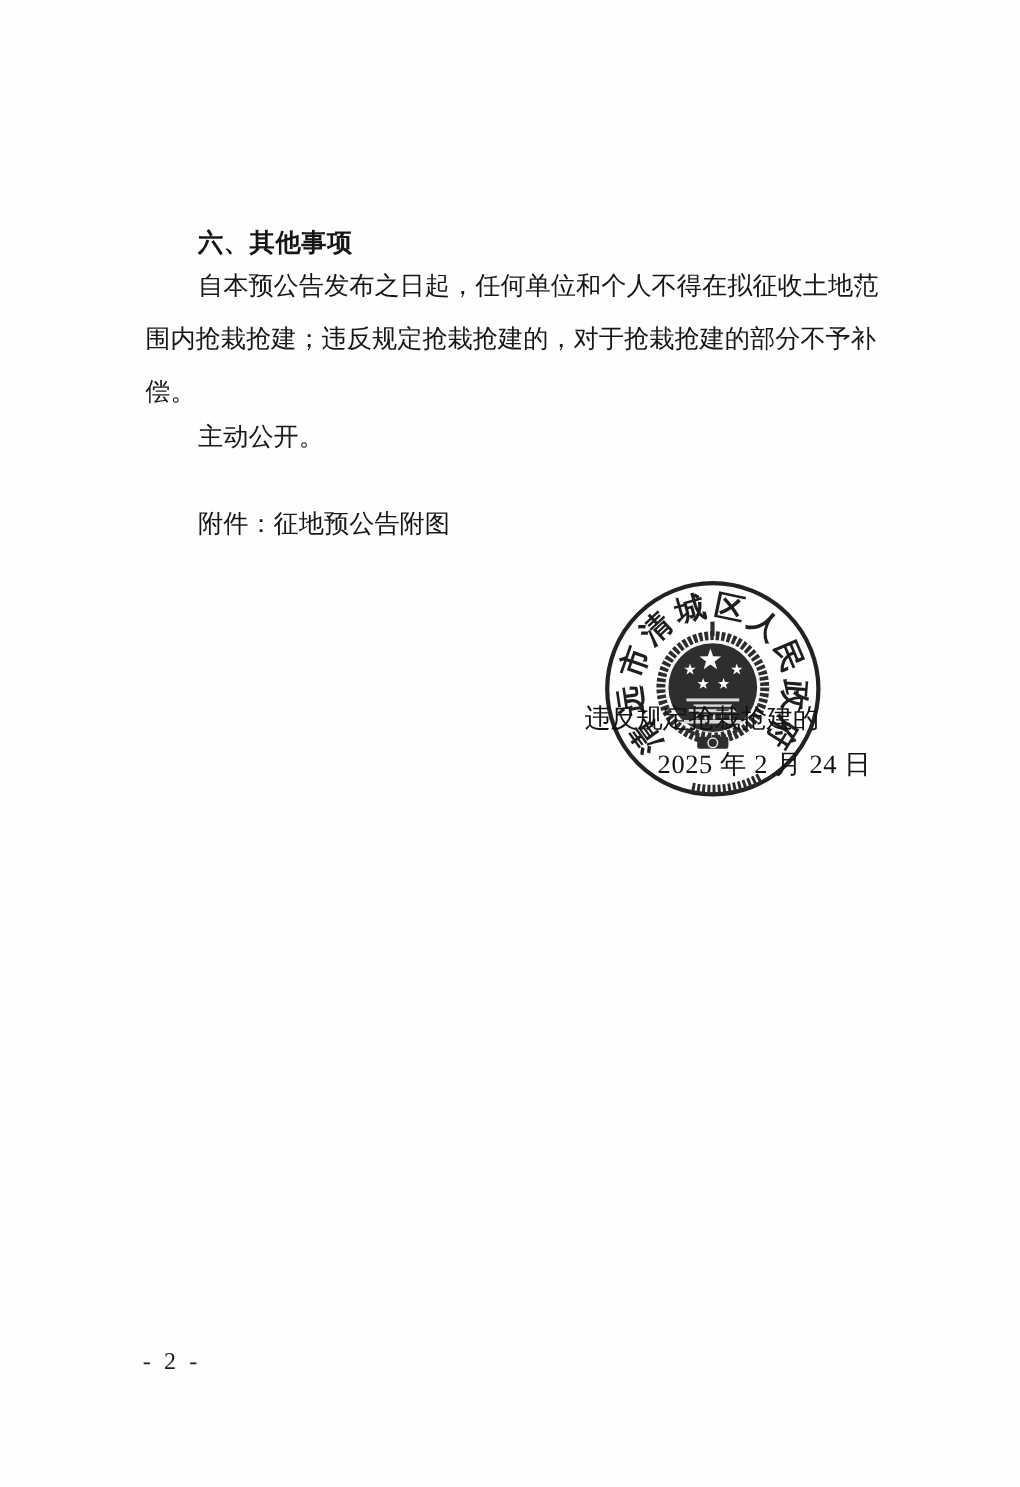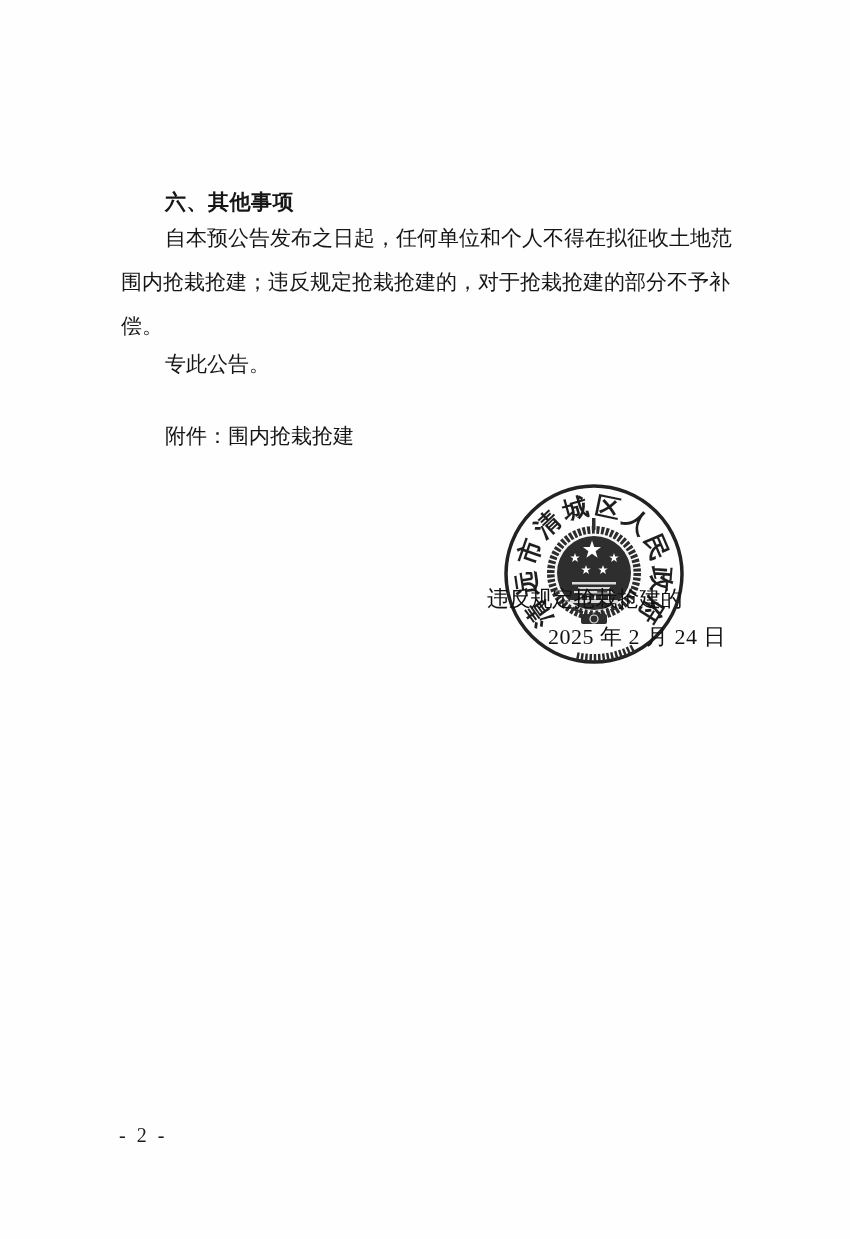--- a/index.html
+++ b/index.html
@@ -94,23 +94,23 @@
 <body>
 
 <div class="page">
 
   <div class="abs section-heading">六、其他事项</div>
 
   <div class="abs body-line para-line-1">自本预公告发布之日起，任何单位和个人不得在拟征收土地范</div>
   <div class="abs body-line para-line-2">围内抢栽抢建；违反规定抢栽抢建的，对于抢栽抢建的部分不予补</div>
   <div class="abs body-line para-line-3">偿。</div>
 
-  <div class="abs body-line closing-line">专此公告。</div>
+  <div class="abs body-line closing-line">主动公开。</div>
 
-  <div class="abs body-line attachment-line">附件：围内抢栽抢建</div>
+  <div class="abs body-line attachment-line">附件：征地预公告附图</div>
 
   <div class="abs seal-wrap">
     <svg class="seal-svg" viewBox="0 0 220 220">
       <defs>
         <polygon id="star-unit" points="0,-1 0.235,-0.324 0.951,-0.309 0.380,0.124 0.588,0.809 0,0.4 -0.588,0.809 -0.380,0.124 -0.951,-0.309 -0.235,-0.324"></polygon>
       </defs>
 
       <circle cx="110" cy="110" r="88" fill="none" stroke="#222" stroke-width="3.5"></circle>
 
       <path d="M 149.4 184.2 A 84 84 0 0 1 92.5 192.2" fill="none" stroke="#2b2b2b" stroke-width="8" stroke-dasharray="2.5 1.8"></path>

